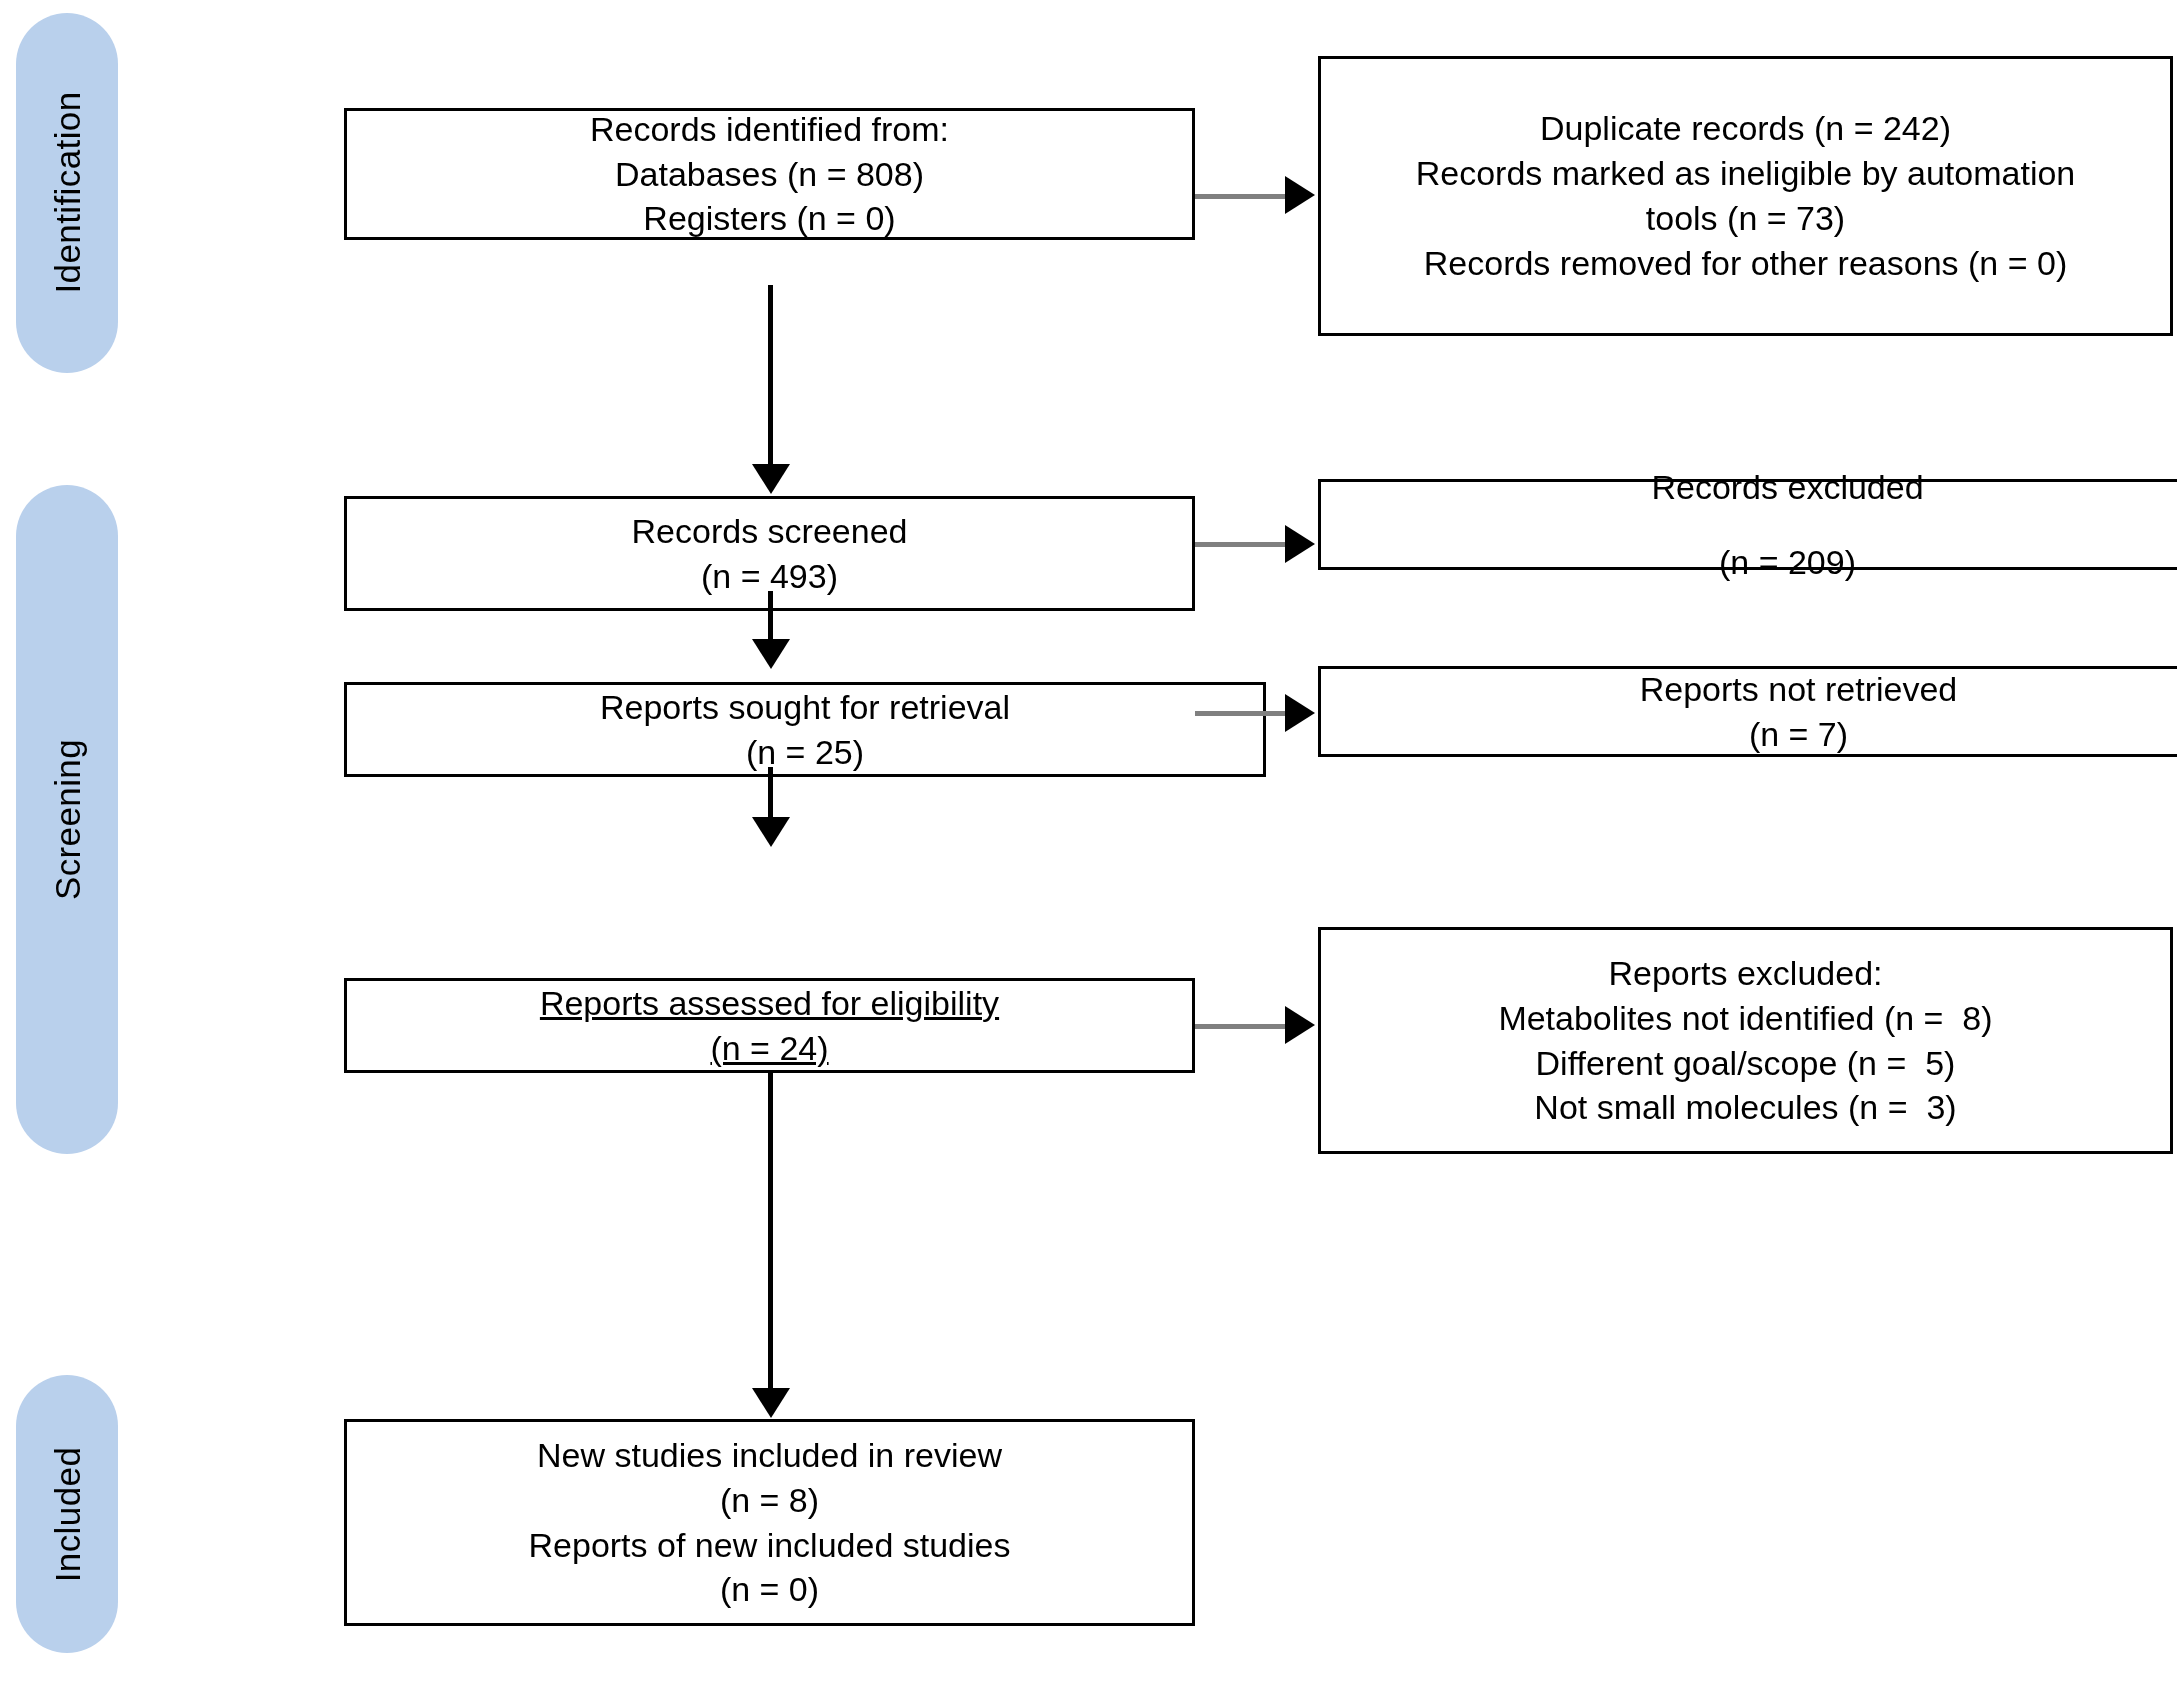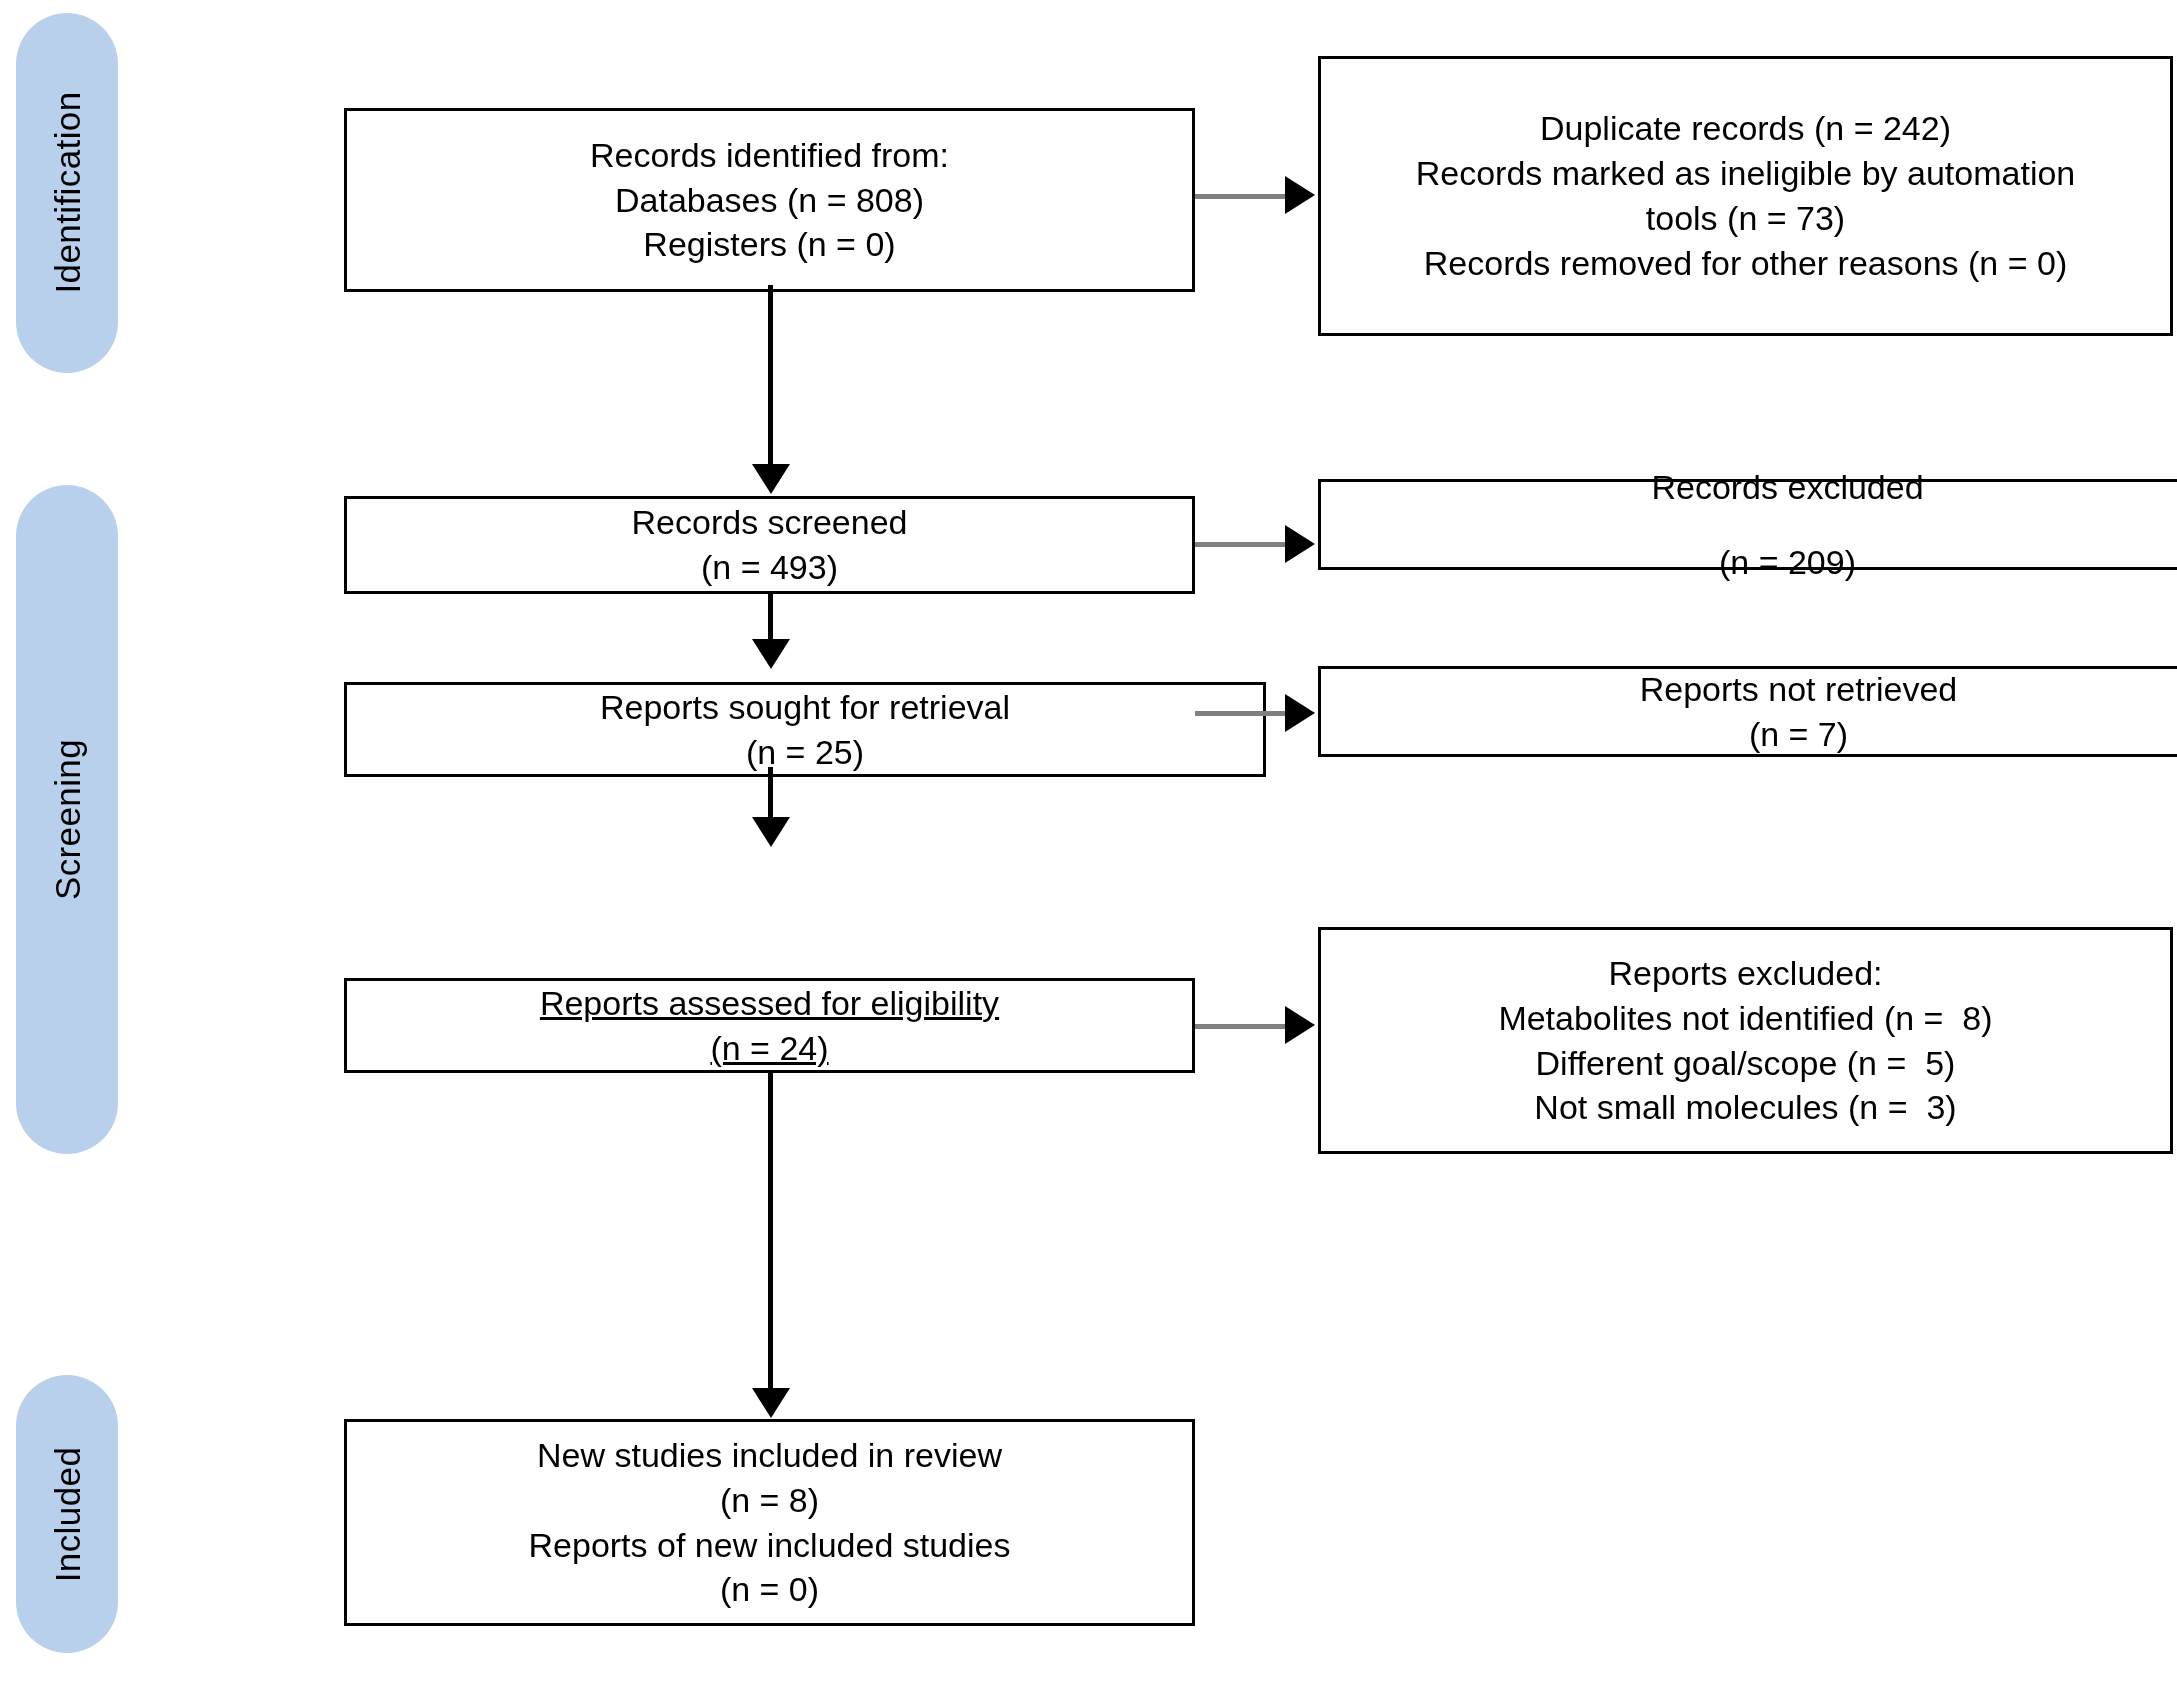--- a/index.html
+++ b/index.html
@@ -96,40 +96,40 @@
   </div>
 
   <div class="stage-pill" style="left:16.4px; top:485px; width:102px; height:669px;">
     <span class="stage-label">Screening</span>
   </div>
 
   <div class="stage-pill" style="left:16.4px; top:1375px; width:102px; height:278px;">
     <span class="stage-label">Included</span>
   </div>
 
-  <div class="pbox" style="left:344px; top:108px; width:851px; height:184px;">
+  <div class="pbox" style="left:344px; top:108px; width:851px; height:132px;">
     <div class="line">Records identified from:</div>
     <div class="line">Databases (n = 808)</div>
     <div class="line">Registers (n = 0)</div>
   </div>
 
   <div class="pbox" style="left:1318px; top:56px; width:855px; height:280px;">
     <div class="line">Duplicate records (n = 242)</div>
     <div class="line">Records marked as ineligible by automation</div>
     <div class="line">tools (n = 73)</div>
     <div class="line">Records removed for other reasons (n = 0)</div>
   </div>
 
   <div class="h-line" style="left:1195px; top:194px; width:95px;"></div>
   <div class="h-arrowhead" style="left:1285px; top:176px;"></div>
 
   <div class="v-line" style="left:768px; top:285px; width:4.5px; height:182px;"></div>
   <div class="v-arrowhead" style="left:752px; top:464px;"></div>
 
-  <div class="pbox" style="left:344px; top:496px; width:851px; height:98px;">
+  <div class="pbox" style="left:344px; top:496px; width:851px; height:115px;">
     <div class="line">Records screened</div>
     <div class="line">(n = 493)</div>
   </div>
 
   <div class="pbox" style="left:1318px; top:479px; width:939px; height:91px;gap:30px;">
     <div class="line">Records excluded</div>
     <div class="line">(n = 209)</div>
   </div>
 
   <div class="h-line" style="left:1195px; top:542px; width:95px;"></div>

